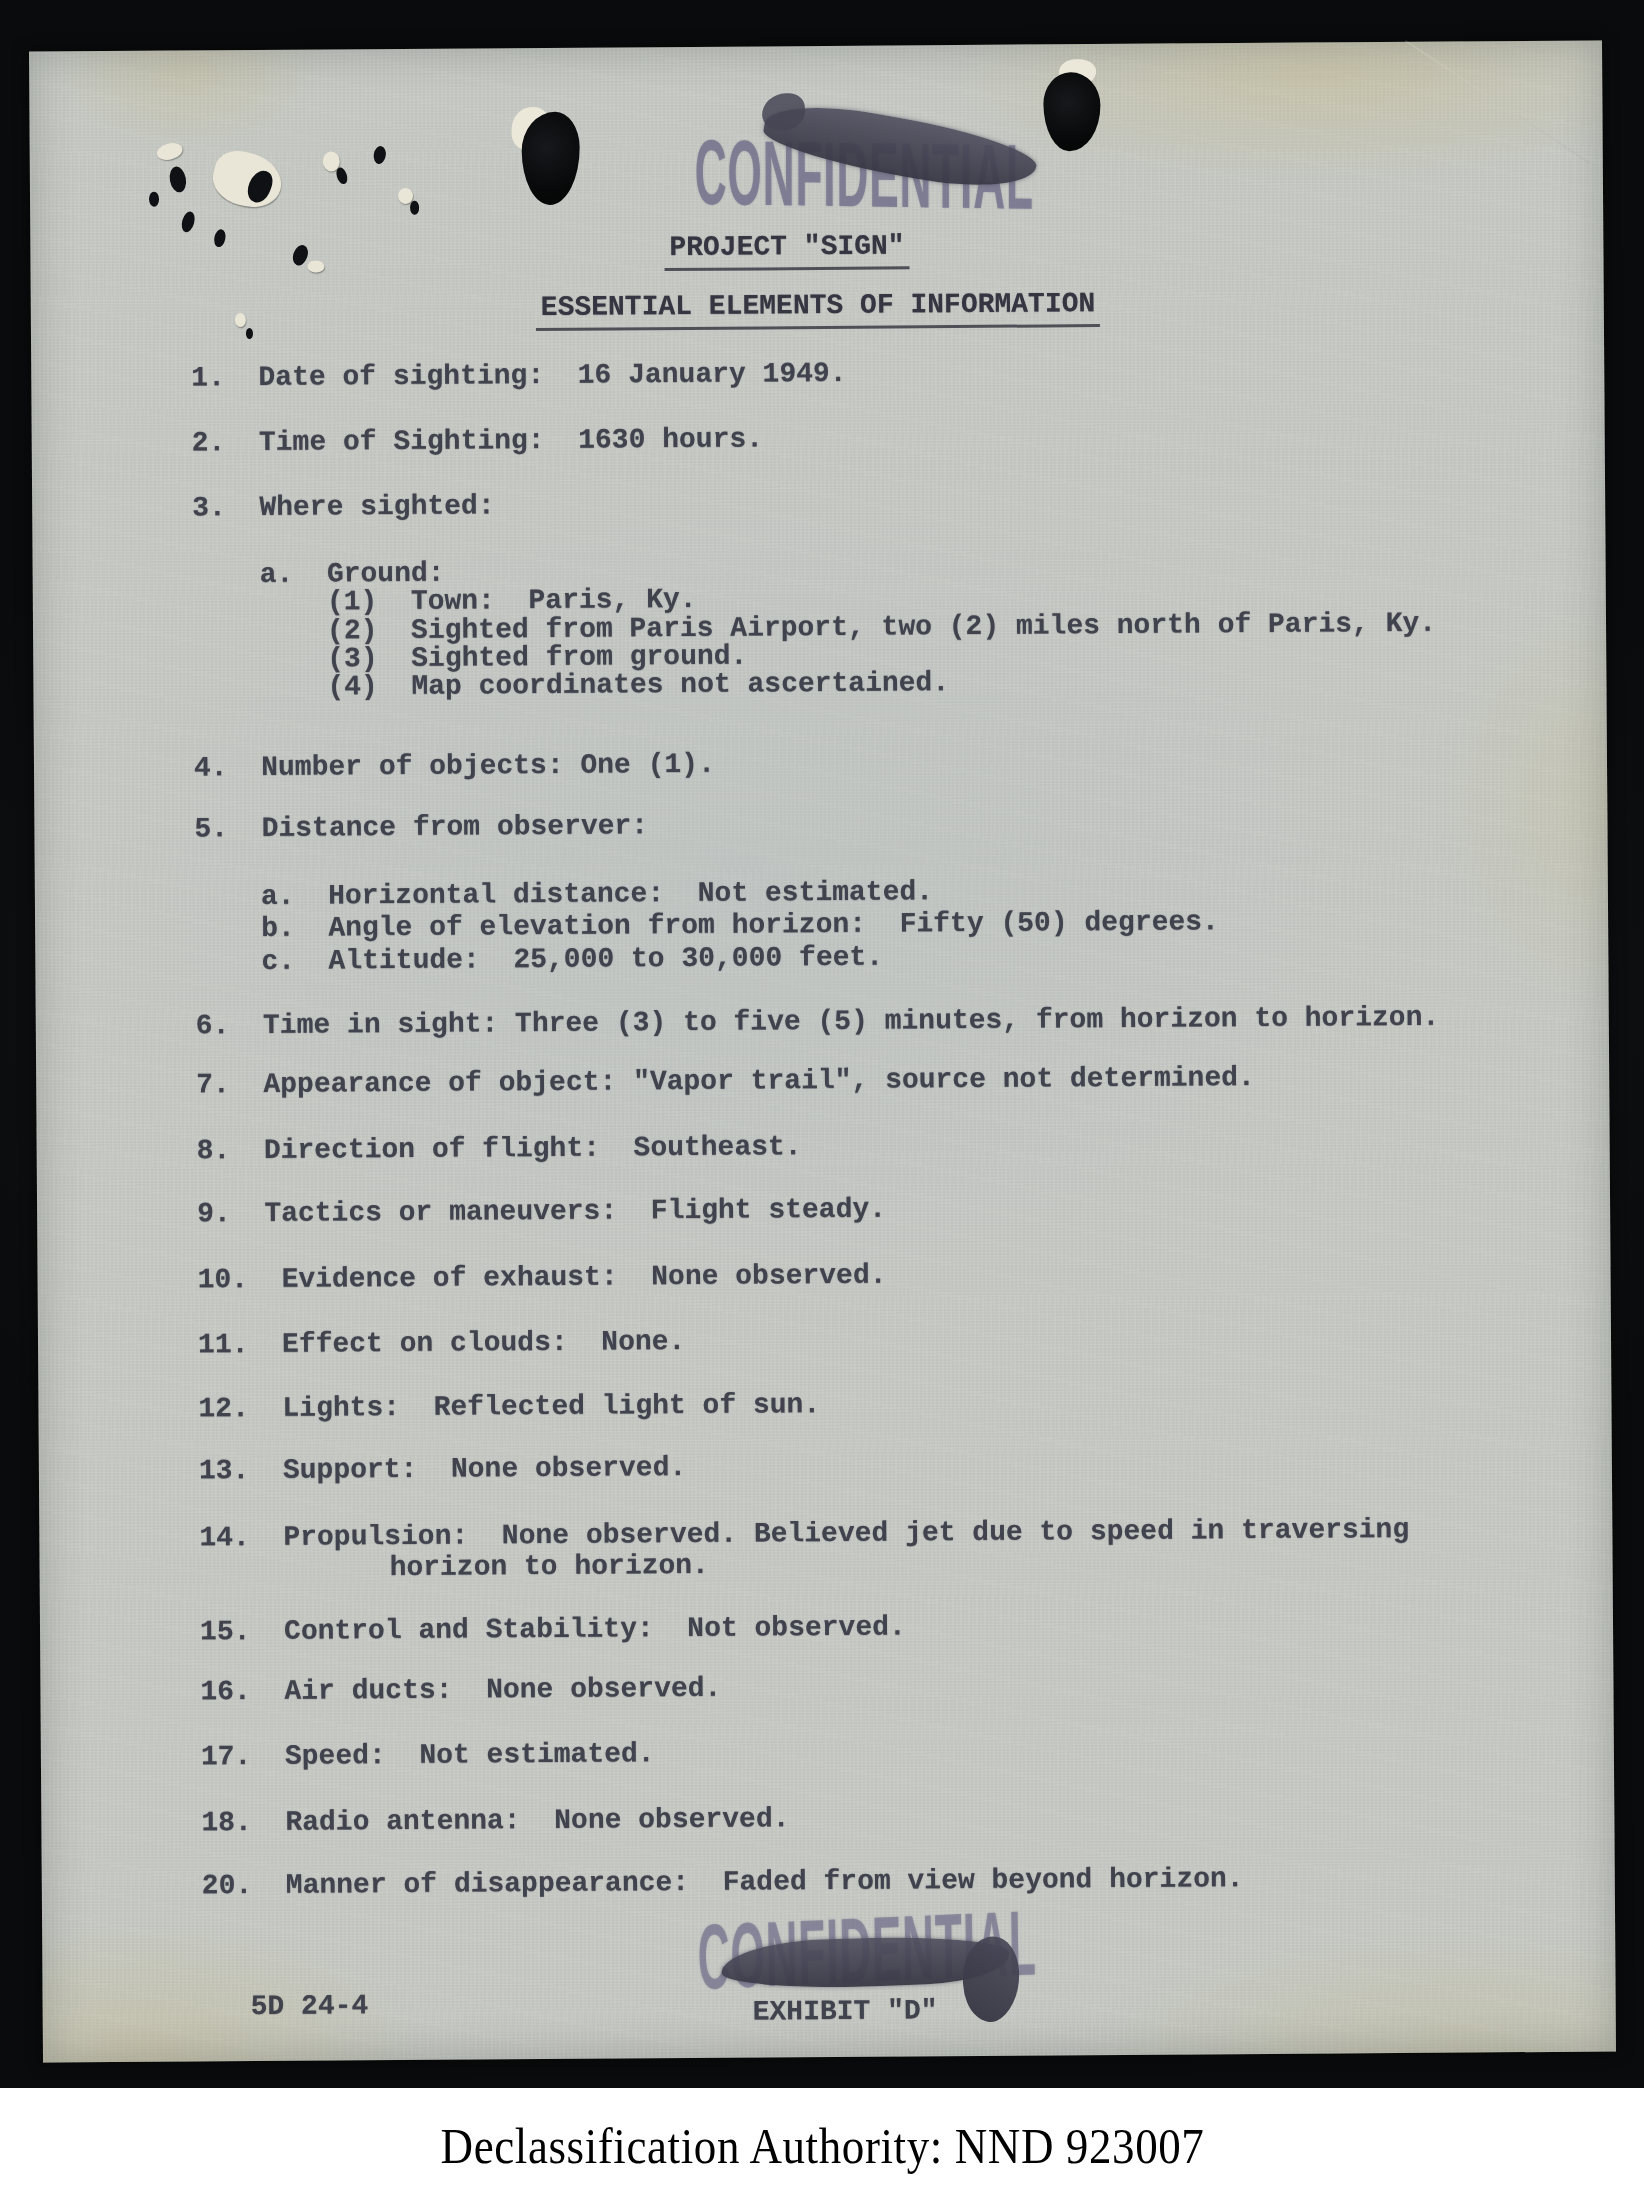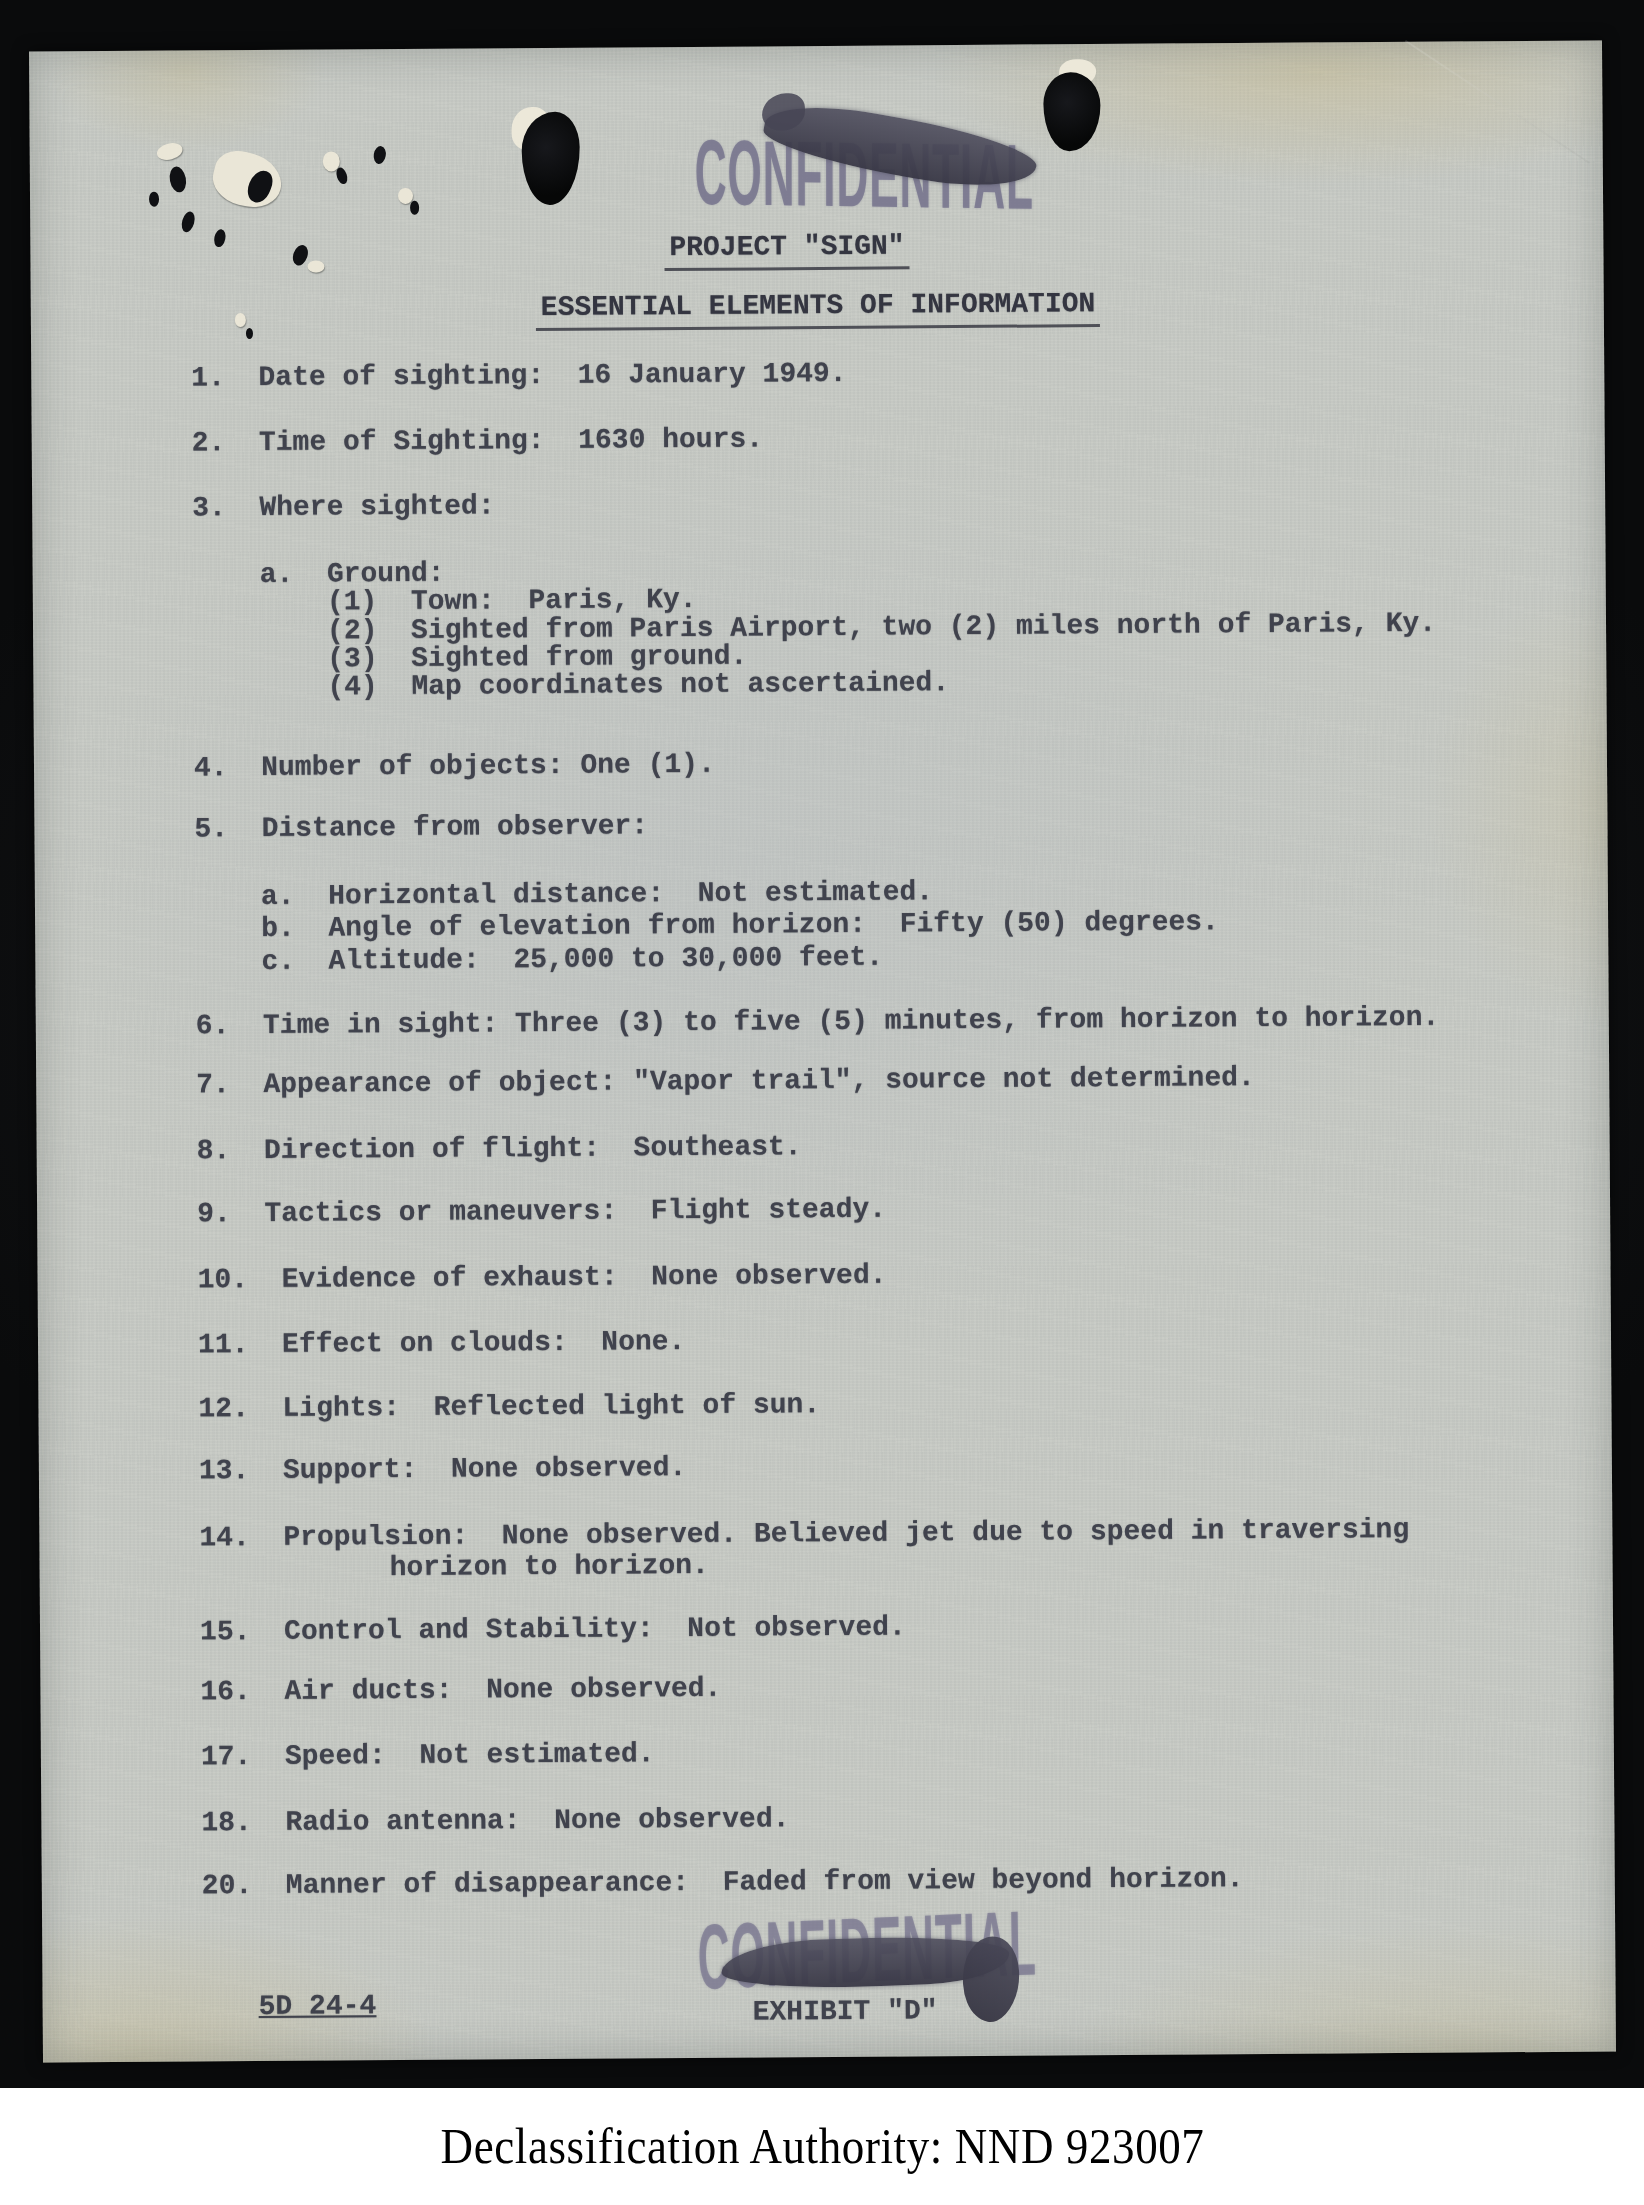--- a/index.html
+++ b/index.html
@@ -122,21 +122,21 @@
     <div class="tline" style="left:160px;top:1473px;">14.  Propulsion:  None observed. Believed jet due to speed in traversing</div>
     <div class="tline" style="left:350px;top:1504px;">horizon to horizon.</div>
     <div class="tline" style="left:160px;top:1567px;">15.  Control and Stability:  Not observed.</div>
     <div class="tline" style="left:160px;top:1627px;">16.  Air ducts:  None observed.</div>
     <div class="tline" style="left:160px;top:1692px;">17.  Speed:  Not estimated.</div>
     <div class="tline" style="left:160px;top:1758px;">18.  Radio antenna:  None observed.</div>
     <div class="tline" style="left:160px;top:1821px;">20.  Manner of disappearance:  Faded from view beyond horizon.</div>
 
     <div class="stamp stamp-bottom">CONFIDENTIAL</div>
     <div class="marker marker-bottom"></div>
-    <div class="tline" style="left:216px;top:1942px;text-decoration:underline;">5D 24-4</div>
+    <div class="tline" style="left:208px;top:1942px;">5D 24-4</div>
     <div class="tline" style="left:710px;top:1951px;">EXHIBIT "D"</div>
   </div>
 
   <div class="declass-bar">
     <span class="declass-text">Declassification Authority: NND 923007</span>
   </div>
 </div>
 
 
 </body></html>

